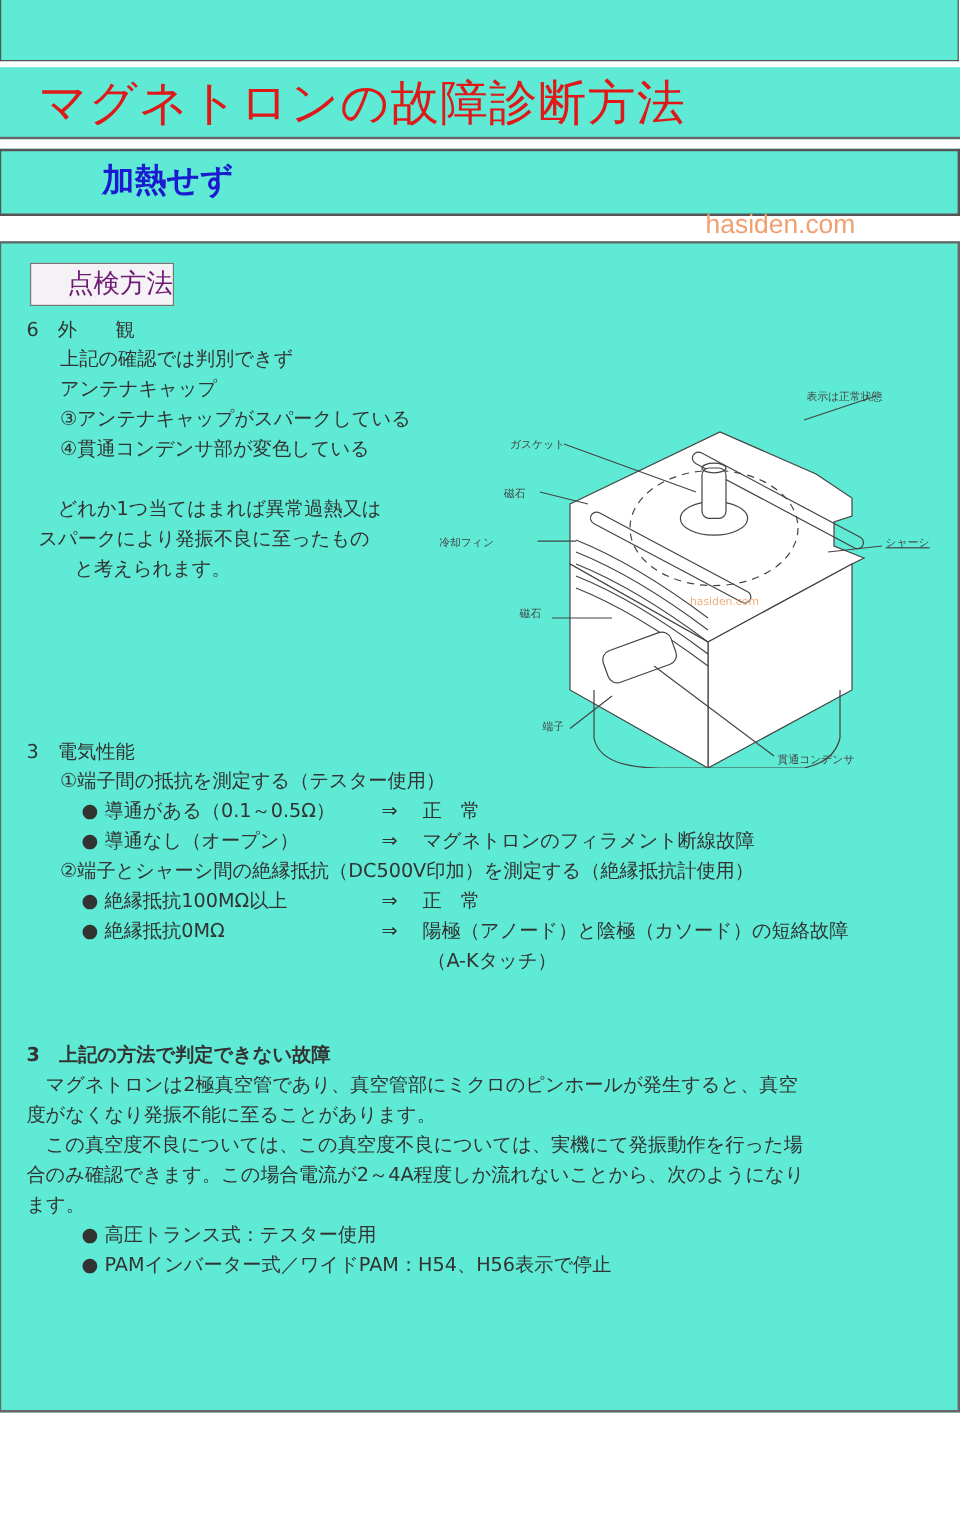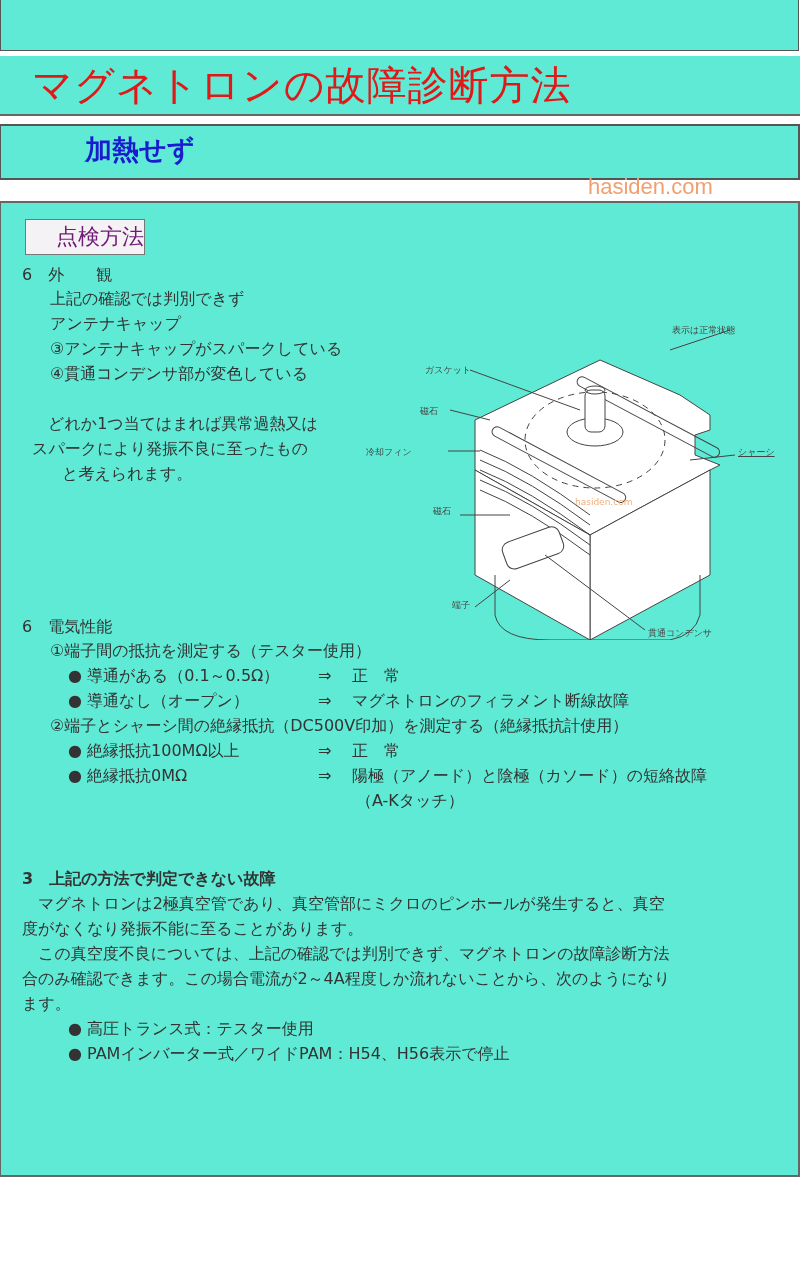--- a/index.html
+++ b/index.html
@@ -86,37 +86,37 @@
 <div class="small" style="left:672px;top:324px;">表示は正常状態</div>
 <div class="small" style="left:425px;top:364px;">ガスケット</div>
 <div class="small" style="left:420px;top:405px;">磁石</div>
 <div class="small" style="left:366px;top:446px;">冷却フィン</div>
 <div class="small" style="left:738px;top:446px;text-decoration:underline;">シャーシ</div>
 <div class="small" style="left:433px;top:505px;">磁石</div>
 <div class="small" style="left:452px;top:599px;">端子</div>
 <div class="small" style="left:648px;top:627px;">貫通コンデンサ</div>
 <div class="small" style="left:575px;top:497px;color:#f0b080;">hasiden.com</div>
 
-<div class="line" style="left:22px;top:617px;">6　電気性能</div>
+<div class="line" style="left:22px;top:617px;">3　電気性能</div>
 <div class="line" style="left:50px;top:641px;">①端子間の抵抗を測定する（テスター使用）</div>
 <div class="line" style="left:68px;top:666px;">● 導通がある（0.1～0.5Ω）</div>
 <div class="line" style="left:318px;top:666px;">⇒</div>
 <div class="line" style="left:352px;top:666px;">正　常</div>
 <div class="line" style="left:68px;top:691px;">● 導通なし（オープン）</div>
 <div class="line" style="left:318px;top:691px;">⇒</div>
 <div class="line" style="left:352px;top:691px;">マグネトロンのフィラメント断線故障</div>
 <div class="line" style="left:50px;top:716px;">②端子とシャーシ間の絶縁抵抗（DC500V印加）を測定する（絶縁抵抗計使用）</div>
 <div class="line" style="left:68px;top:741px;">● 絶縁抵抗100MΩ以上</div>
 <div class="line" style="left:318px;top:741px;">⇒</div>
 <div class="line" style="left:352px;top:741px;">正　常</div>
 <div class="line" style="left:68px;top:766px;">● 絶縁抵抗0MΩ</div>
 <div class="line" style="left:318px;top:766px;">⇒</div>
 <div class="line" style="left:352px;top:766px;">陽極（アノード）と陰極（カソード）の短絡故障</div>
 <div class="line" style="left:356px;top:791px;">（A-Kタッチ）</div>
 
 <div class="line" style="left:22px;top:869px;font-weight:bold;">3　上記の方法で判定できない故障</div>
 <div class="line" style="left:22px;top:894px;">　マグネトロンは2極真空管であり、真空管部にミクロのピンホールが発生すると、真空</div>
 <div class="line" style="left:22px;top:919px;">度がなくなり発振不能に至ることがあります。</div>
-<div class="line" style="left:22px;top:944px;">　この真空度不良については、上記の確認では判別できず、マグネトロンの故障診断方法</div>
+<div class="line" style="left:22px;top:944px;">　この真空度不良については、この真空度不良については、実機にて発振動作を行った場</div>
 <div class="line" style="left:22px;top:969px;">合のみ確認できます。この場合電流が2～4A程度しか流れないことから、次のようになり</div>
 <div class="line" style="left:22px;top:994px;">ます。</div>
 <div class="line" style="left:68px;top:1019px;">● 高圧トランス式：テスター使用</div>
 <div class="line" style="left:68px;top:1044px;">● PAMインバーター式／ワイドPAM：H54、H56表示で停止</div>
 
 </body></html>

